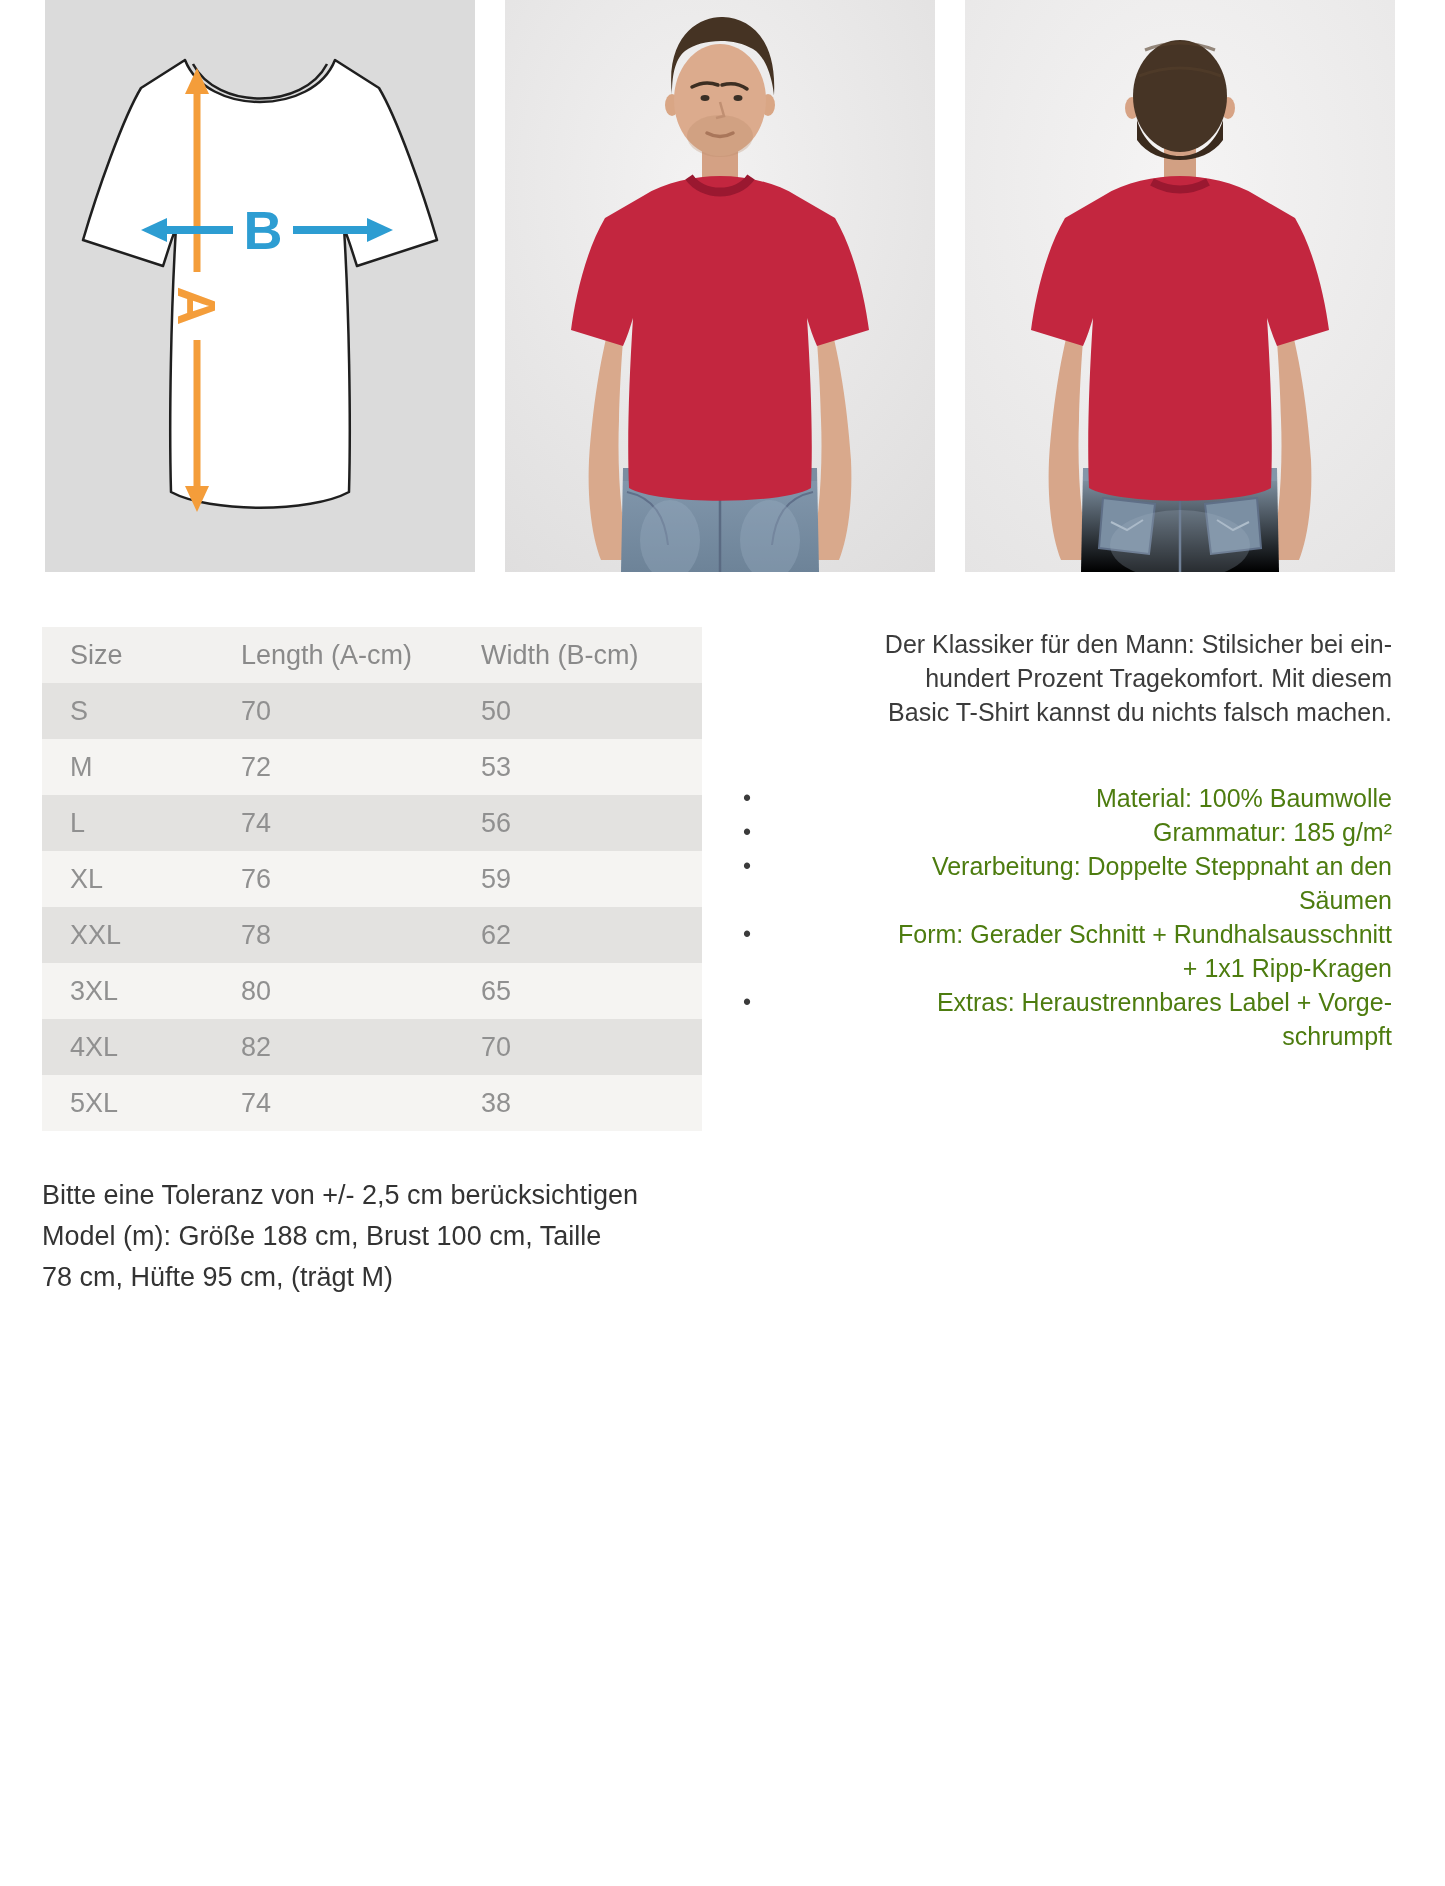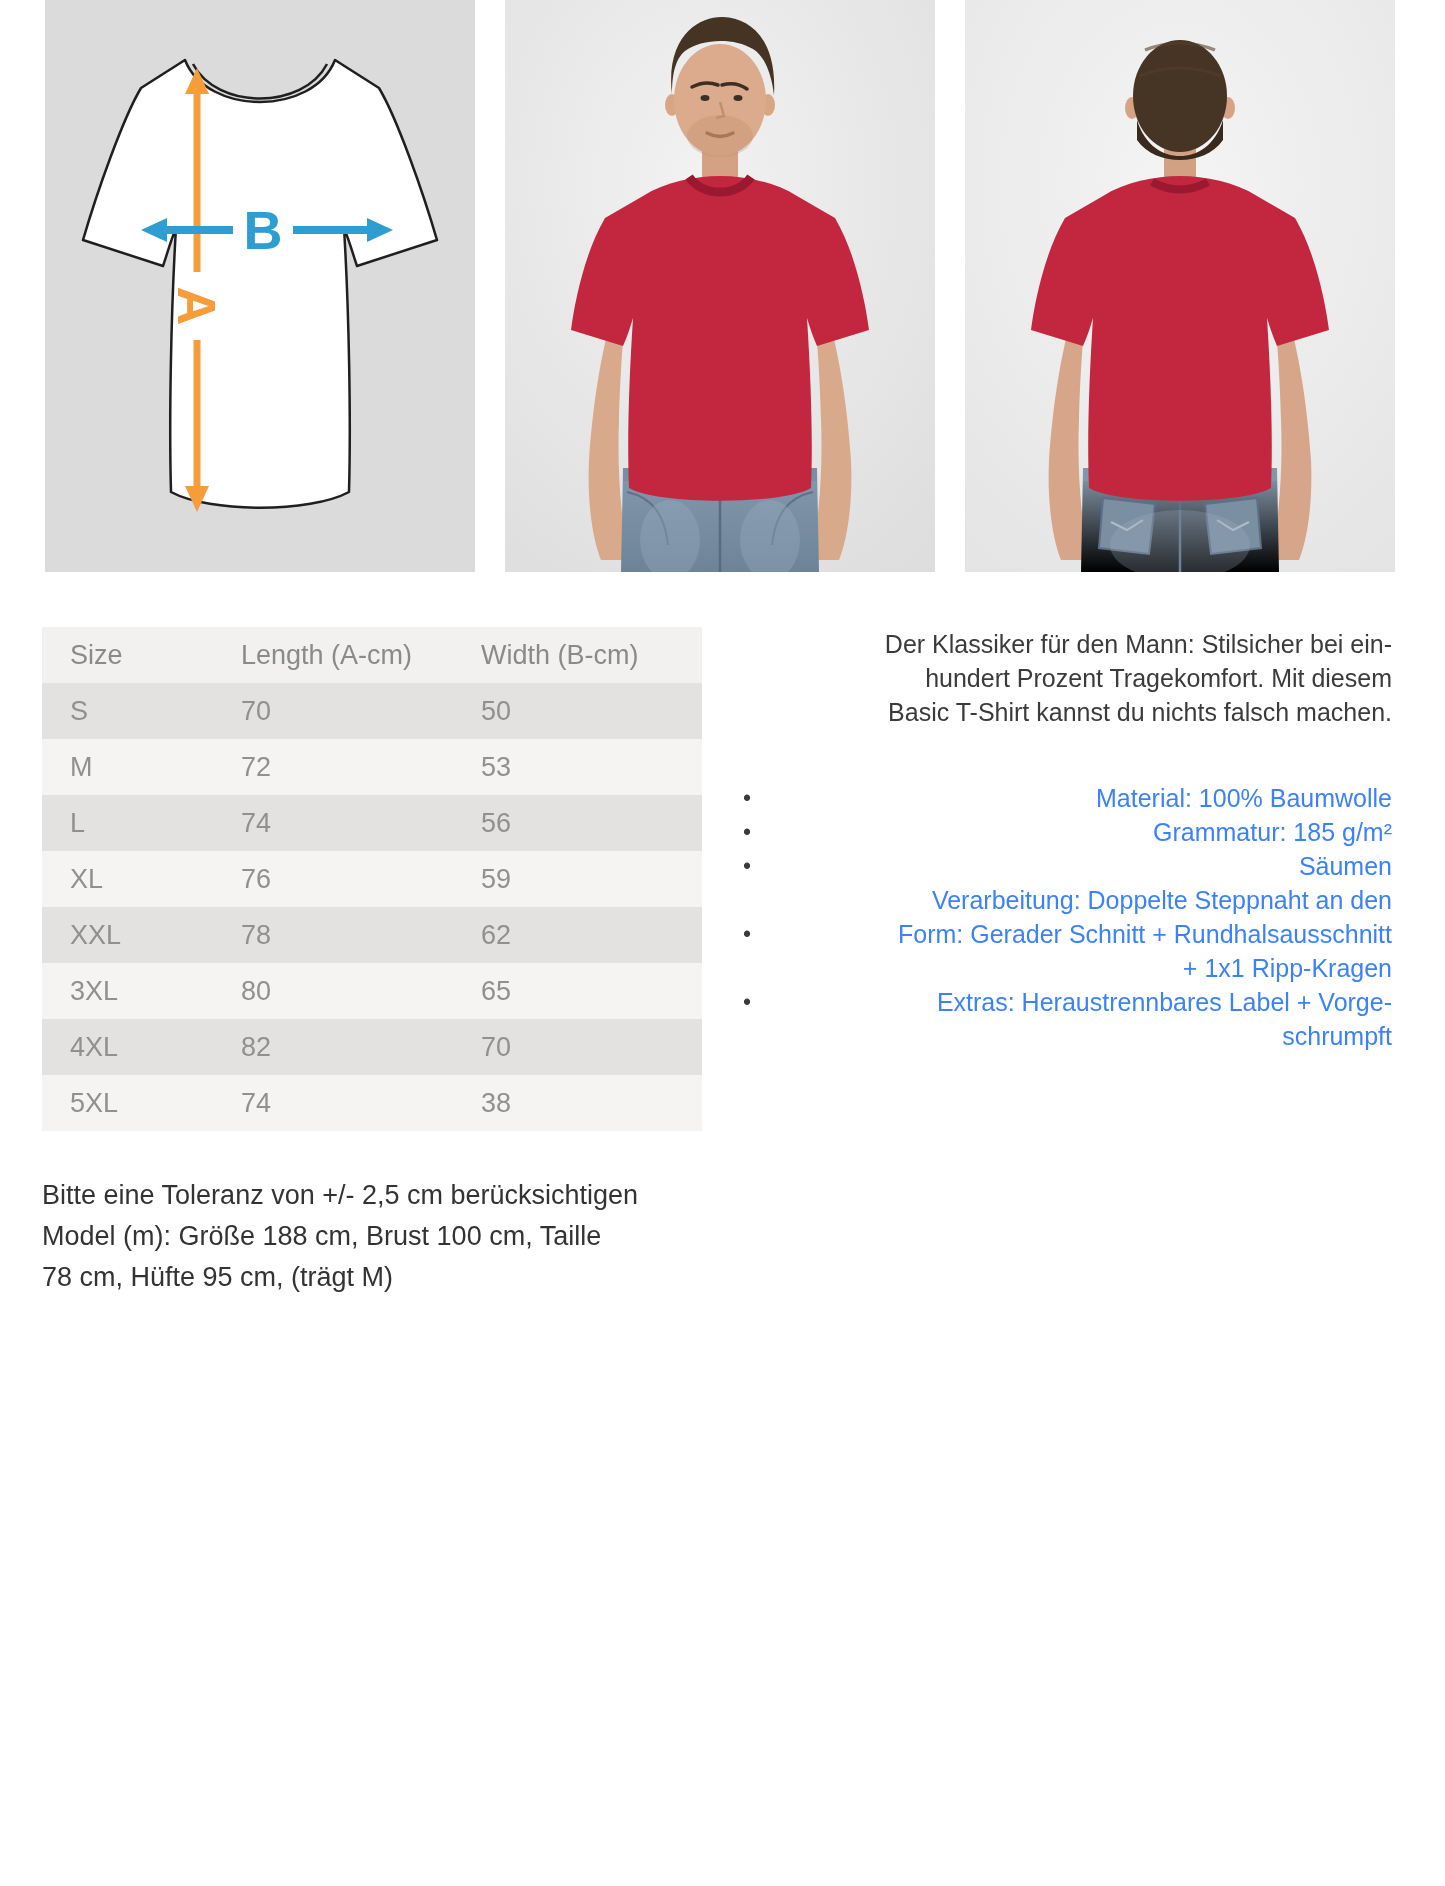--- a/index.html
+++ b/index.html
@@ -41,21 +41,21 @@
   
   .note-block{margin-top:44px;font-size:27px;line-height:41px;color:#333333;}
   .note-block .bold{font-weight:400;}
 
   
   .desc-paragraph{font-size:25px;line-height:34px;color:#3b3b3b;}
   .desc-paragraph div{white-space:pre-wrap;}
   ul.features{list-style:none;margin-top:52px;}
   ul.features li{
     position:relative;padding-left:34px;
-    font-size:25px;line-height:34px;color:#3b82f6;
+    font-size:25px;line-height:34px;color:#4d7c0f;
   }
   ul.features li::before{
     content:"\2022";position:absolute;left:9px;top:0;
     font-size:23px;color:#3b3b3b;
   }
   ul.features li div{white-space:pre-wrap;}
 </style>
 </head>
 <body>
 
@@ -268,22 +268,22 @@
         <div>Basic T-Shirt kannst du nichts falsch machen.</div>
       </div>
     <ul class="features">
         <li>
           <div>Material: 100% Baumwolle</div>
         </li>
         <li>
           <div>Grammatur: 185 g/m²</div>
         </li>
         <li>
+          <div>Verarbeitung: Doppelte Steppnaht an den</div>
           <div>Säumen</div>
-          <div>Verarbeitung: Doppelte Steppnaht an den</div>
         </li>
         <li>
           <div>Form: Gerader Schnitt + Rundhalsausschnitt</div>
           <div>+ 1x1 Ripp-Kragen</div>
         </li>
         <li>
           <div>Extras: Heraustrennbares Label + Vorge-</div>
           <div>schrumpft</div>
         </li>
       </ul>

